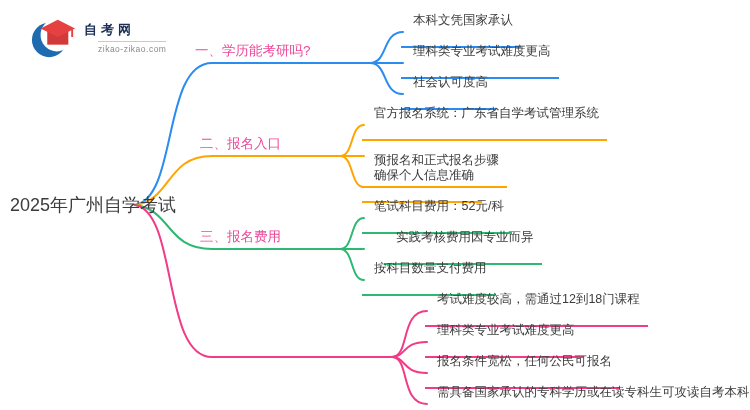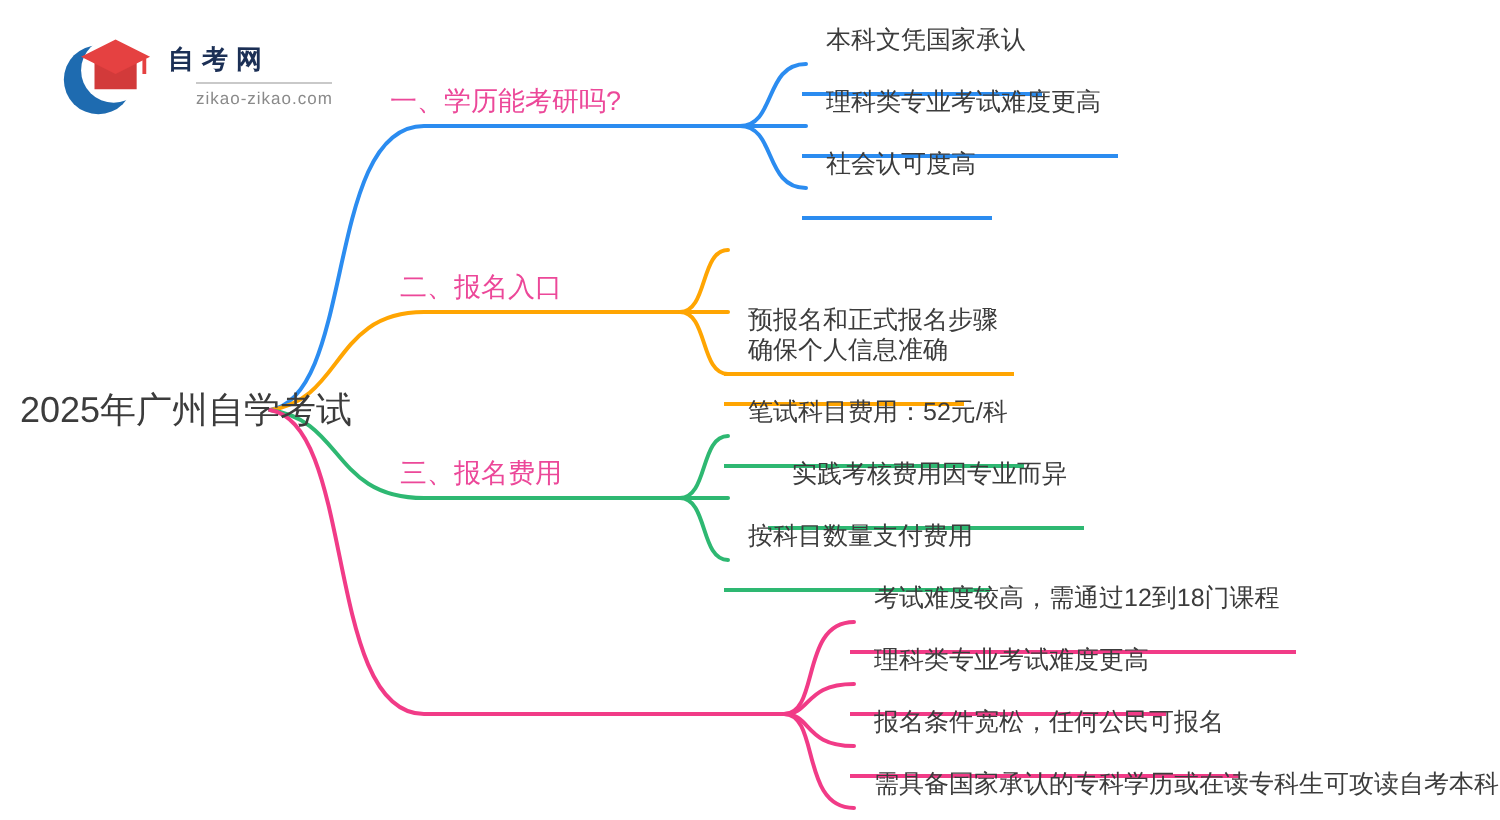--- a/index.html
+++ b/index.html
@@ -77,20 +77,21 @@
   <div class="root">2025年广州自学考试</div>
 
   <div class="blabel" style="left:195px;top:40px;width:175px">一、学历能考研吗?</div>
   <div class="blabel" style="left:200px;top:133px;width:140px">二、报名入口</div>
   <div class="blabel" style="left:200px;top:226px;width:140px">三、报名费用</div>
 
   <div class="node c-blue" style="left:401px;top:11px">本科文凭国家承认</div>
   <div class="node c-blue" style="left:401px;top:42px">理科类专业考试难度更高</div>
   <div class="node c-blue" style="left:401px;top:73px">社会认可度高</div>
 
+  <div class="node c-orange" style="left:362px;top:104px">官方报名系统：广东省自学考试管理系统</div>
   <div class="node c-orange" style="left:362px;top:151px">预报名和正式报名步骤</div>
   <div class="node c-orange" style="left:362px;top:166px">确保个人信息准确</div>
 
   <div class="node c-green" style="left:362px;top:197px">笔试科目费用：52元/科</div>
   <div class="node c-green" style="left:384px;top:228px">实践考核费用因专业而异</div>
   <div class="node c-green" style="left:362px;top:259px">按科目数量支付费用</div>
 
   <div class="node c-pink" style="left:425px;top:290px">考试难度较高，需通过12到18门课程</div>
   <div class="node c-pink" style="left:425px;top:321px">理科类专业考试难度更高</div>
   <div class="node c-pink" style="left:425px;top:352px">报名条件宽松，任何公民可报名</div>

